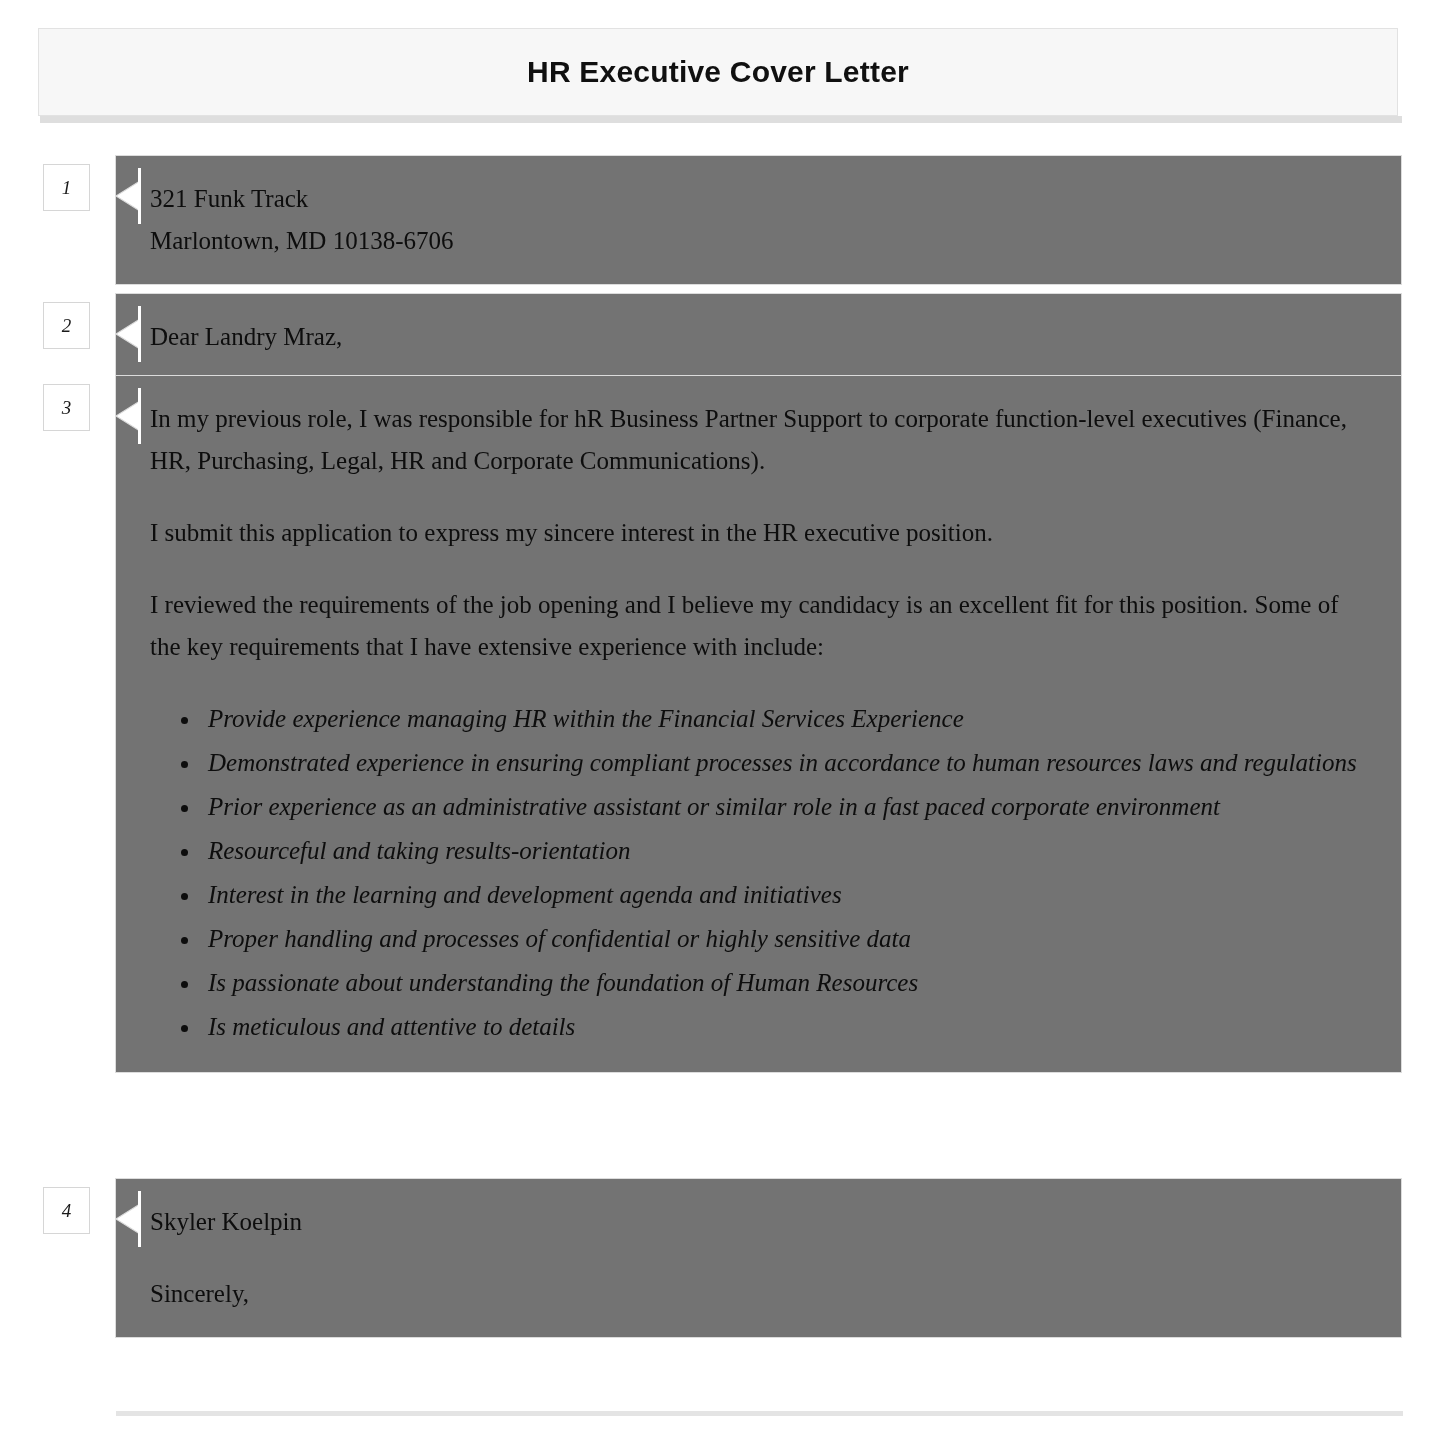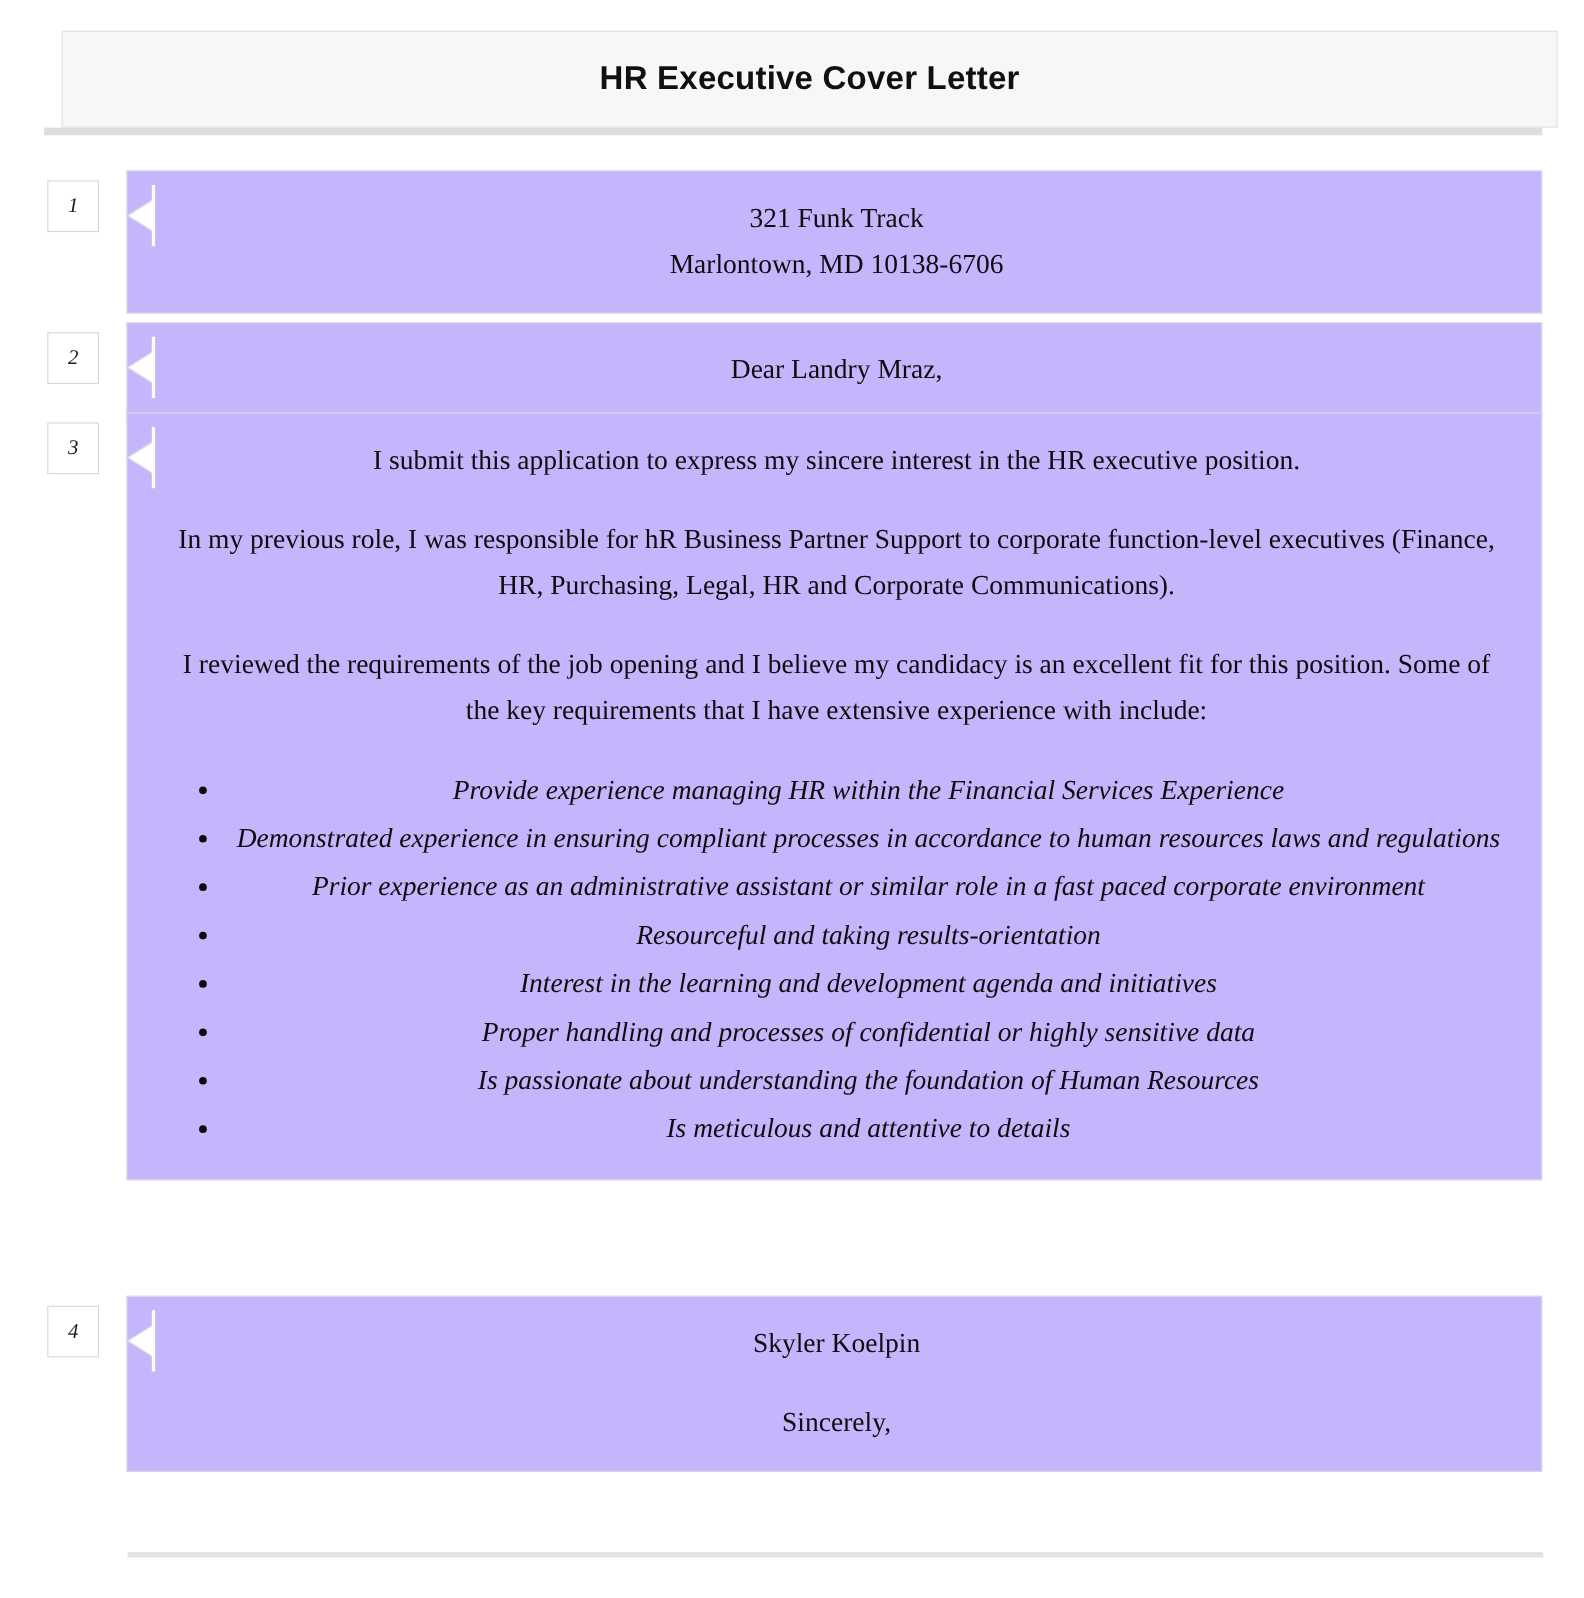--- a/index.html
+++ b/index.html
@@ -17,21 +17,21 @@
 
   .page {
     position: relative;
     width: 1440px;
     height: 1453px;
   }
 
   
   .doc-header {
     position: absolute;
-    left: 56px;
+    left: 38px;
     top: 28px;
     width: 1360px;
     height: 88px;
     background: #f7f7f7;
     border: 1px solid #e2e2e2;
     box-sizing: border-box;
     display: flex;
     align-items: center;
     justify-content: center;
   }
@@ -74,24 +74,23 @@
     font-size: 19px;
     color: #1a1a1a;
   }
 
   .bubble {
     position: absolute;
     left: 72px;
     top: 0;
     width: 1287px;
     border: 1px solid #dcdcdc;
-    background: #c4b5fd;
+    background: #737373;
     box-sizing: border-box;
     padding: 22px 30px 22px 34px;
-    text-align: center;
   }
 
   
   .tail {
     position: absolute;
     left: -1px;
     top: 12px;
     width: 26px;
     height: 56px;
     overflow: visible;
@@ -185,22 +184,22 @@
       <span>3</span>
     </div>
     <div class="bubble">
       <div class="tail">
         <svg width="26" height="56" viewBox="0 0 26 56">
           <path d="M25 0 L25 13 L1 28 L25 43 L25 56" fill="#ffffff" stroke="#dcdcdc" stroke-width="1.2"></path>
           <rect x="23" y="0" width="4" height="56" fill="#ffffff"></rect>
         </svg>
       </div>
       <div class="bubble-body">
+        <p>In my previous role, I was responsible for hR Business Partner Support to corporate function-level executives (Finance, HR, Purchasing, Legal, HR and Corporate Communications).</p>
         <p>I submit this application to express my sincere interest in the HR executive position.</p>
-        <p>In my previous role, I was responsible for hR Business Partner Support to corporate function-level executives (Finance, HR, Purchasing, Legal, HR and Corporate Communications).</p>
         <p>I reviewed the requirements of the job opening and I believe my candidacy is an excellent fit for this position. Some of the key requirements that I have extensive experience with include:</p>
         <ul class="req-list">
           <li>Provide experience managing HR within the Financial Services Experience</li>
           <li>Demonstrated experience in ensuring compliant processes in accordance to human resources laws and regulations</li>
           <li>Prior experience as an administrative assistant or similar role in a fast paced corporate environment</li>
           <li>Resourceful and taking results-orientation</li>
           <li>Interest in the learning and development agenda and initiatives</li>
           <li>Proper handling and processes of confidential or highly sensitive data</li>
           <li>Is passionate about understanding the foundation of Human Resources</li>
           <li>Is meticulous and attentive to details</li>

